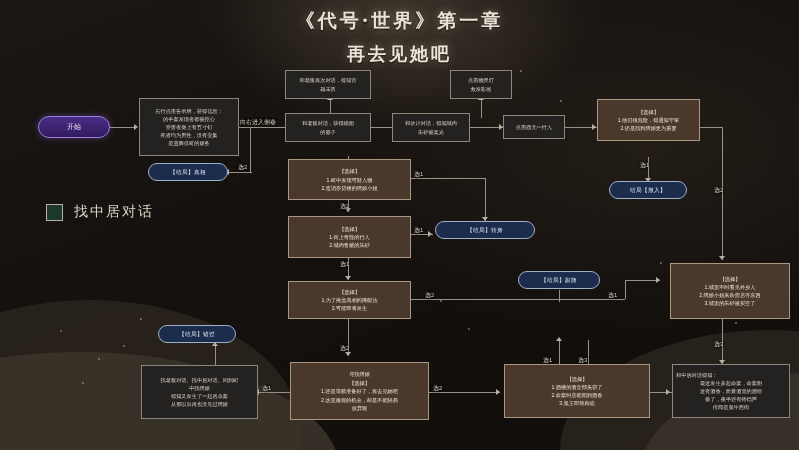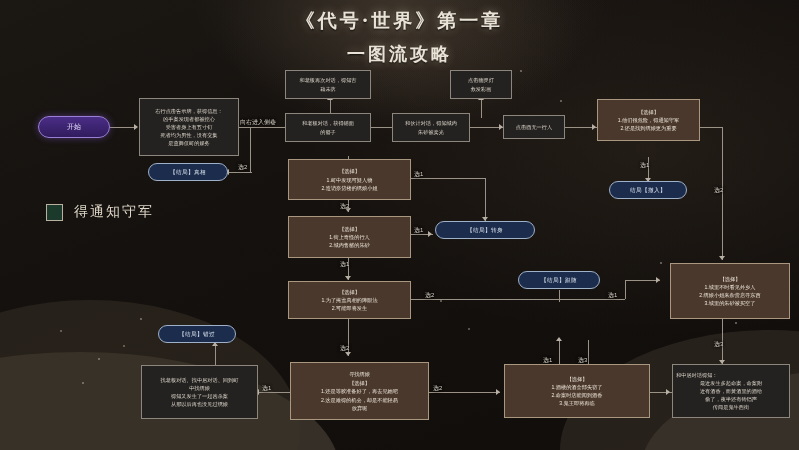--- a/index.html
+++ b/index.html
@@ -99,27 +99,27 @@
   <div class="speck" style="left:690px;top:300px;width:2px;height:2px;"></div>
   <div class="speck" style="left:735px;top:322px;width:1.5px;height:1.5px;"></div>
   <div class="speck" style="left:660px;top:262px;width:1.5px;height:1.5px;"></div>
   <div class="speck" style="left:468px;top:328px;width:2px;height:2px;"></div>
   <div class="speck" style="left:440px;top:300px;width:1.5px;height:1.5px;"></div>
   <div class="speck" style="left:560px;top:100px;width:1.5px;height:1.5px;"></div>
   <div class="speck" style="left:520px;top:70px;width:1.5px;height:1.5px;"></div>
 
   <div id="title-block">
     <div id="title-main">《代号·世界》第一章</div>
-    <div id="title-sub">一图流攻略</div>
+    <div id="title-sub">再去见她吧</div>
   </div>
 
   <div id="legend">
     <div class="legend-row">
       <span class="legend-swatch" style="background:#1c3a2c"></span>
-      <span class="legend-label">得通知守军</span>
+      <span class="legend-label">找中居对话</span>
     </div>
   </div>
 
   <div class="h" style="left:110px;top:127px;width:26px;"></div>
   <div class="arrow ar-r" style="left:134px;top:124px;"></div>
 
   <div class="h" style="left:239px;top:127px;width:58px;"></div>
   <div class="arrow ar-r" style="left:291px;top:124px;"></div>
 
   <div class="v" style="left:250px;top:127px;height:45px;"></div>

